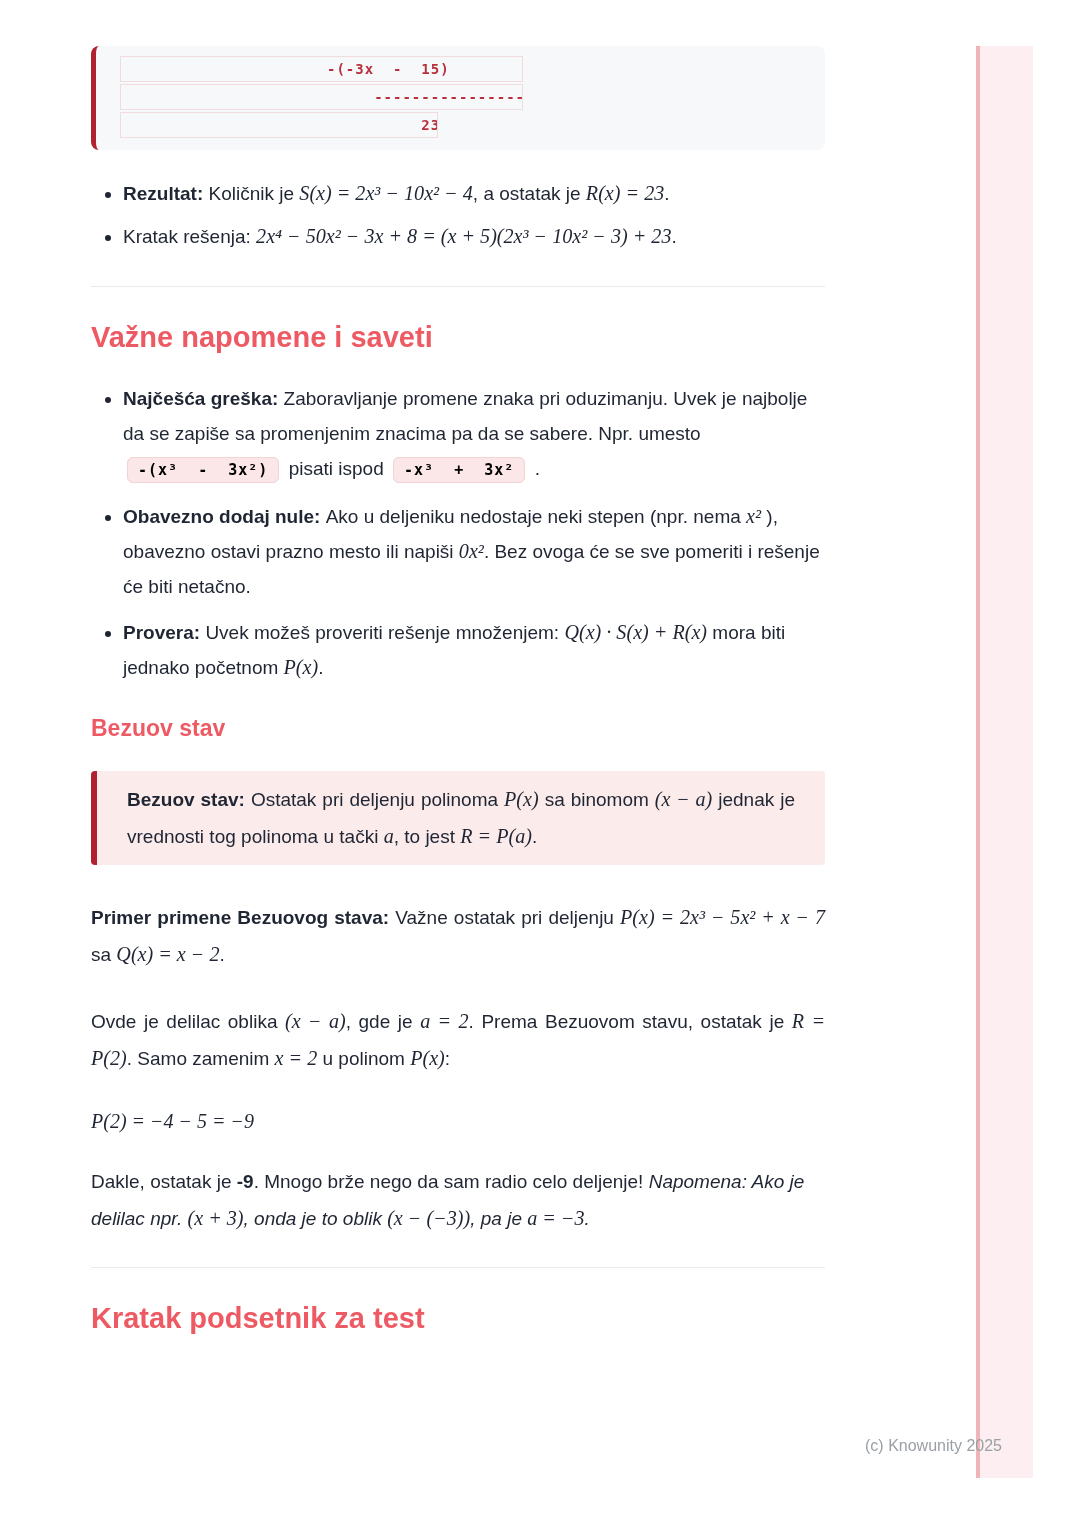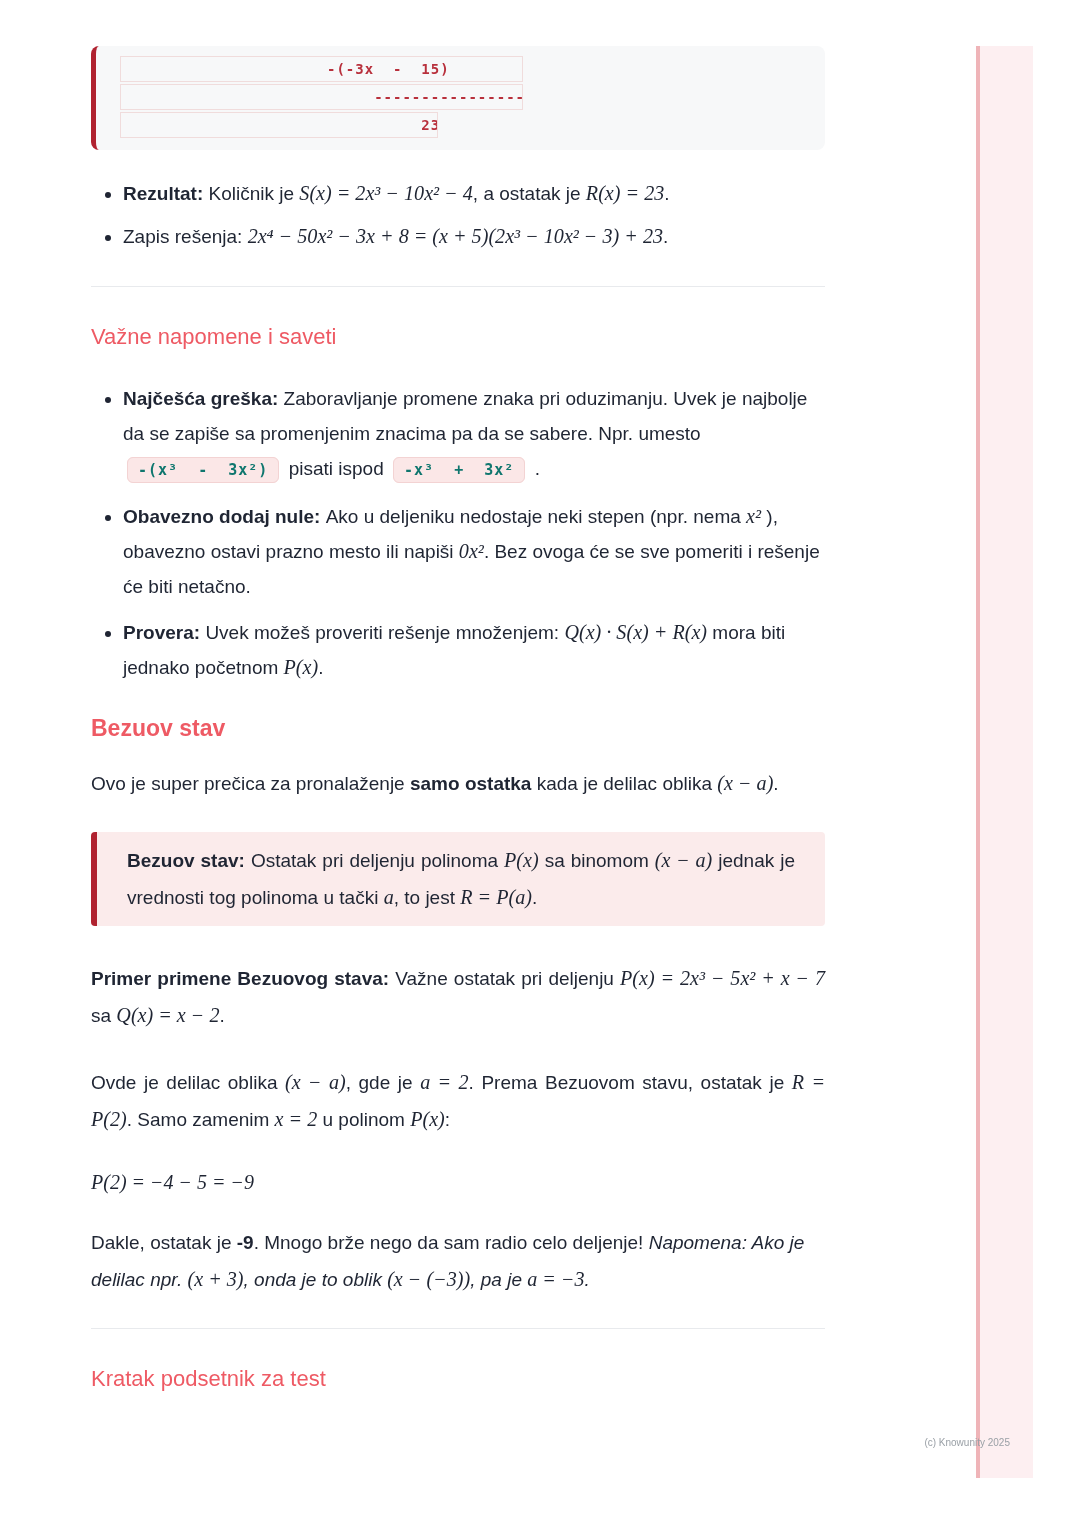--- a/index.html
+++ b/index.html
@@ -24,21 +24,21 @@
   .code-line.w-narrow{width:300px;}
 
   
   ul.doc-list{margin:28px 0 0 0;padding:0 0 0 32px;}
   ul.doc-list li{margin:0 0 12px 0;font-size:19px;line-height:30px;}
   ul.doc-list.notes li{line-height:35px;margin-bottom:11px;}
 
   hr.divider{border:none;border-top:1px solid #e8eaed;margin:34px 0 0 0;}
 
   h1.sect{
-    color:#ee5a64;font-size:22px;line-height:32px;font-weight:normal;
+    color:#ee5a64;font-size:29px;line-height:32px;font-weight:bold;
     margin:34px 0 0 0;
   }
   h2.sect{
     color:#ee5a64;font-size:23px;line-height:26px;font-weight:bold;
     margin:30px 0 0 0;
   }
 
   p.para{font-size:19px;line-height:37px;margin:24px 0 0 0;}
   p.justify{text-align:justify;}
 
@@ -56,66 +56,65 @@
     line-height:36px;
   }
 
   
   .seg{white-space:pre-wrap;}
   .seg-bold{font-weight:bold;}
   .seg-italic{font-style:italic;}
   .seg-math{font-family:"Liberation Serif",serif;font-style:italic;font-size:1.06em;}
   .seg-code{
     font-family:"DejaVu Sans Mono",monospace;font-weight:bold;font-size:15px;
-    color:#0f766e;background:#fbe7e7;border:1px solid #f3d3d3;border-radius:6px;
+    color:#000000;background:#fbe7e7;border:1px solid #f3d3d3;border-radius:6px;
     padding:3px 10px;margin:0 4px;letter-spacing:1px;white-space:pre;
   }
   .para-dakle{margin-top:14px;}
 
   
   .edge-strip{
     position:absolute;top:46px;left:976px;width:53px;height:1432px;
     background:#fdeff1;border-left:4px solid #efb4b8;z-index:0;
   }
   .footer{
-    position:absolute;top:1437px;right:70px;font-size:10px;color:#9aa0a6;
+    position:absolute;top:1437px;right:78px;font-size:16px;color:#9aa0a6;
     z-index:2;
   }
 </style>
 </head>
 <body>
 
 <div class="edge-strip"></div>
 
 <div class="content">
 
   <div class="code-block">
     <div class="code-line w-wide">                     -(-3x  -  15)</div>
     <div class="code-line w-wide">                          ------------------</div>
     <div class="code-line w-narrow">                               23</div>
   </div>
 
   <ul class="doc-list">
     <li><span class="seg seg-bold">Rezultat: </span><span class="seg seg-normal">Količnik je </span><span class="seg seg-math">S(x) = 2x³ − 10x² − 4</span><span class="seg seg-normal">, a ostatak je </span><span class="seg seg-math">R(x) = 23</span><span class="seg seg-normal">.</span></li>
-    <li><span class="seg seg-normal">Zapis rešenja: </span><span class="seg seg-math">2x⁴ − 50x² − 3x + 8 = (x + 5)(2x³ − 10x² − 3) + 23</span><span class="seg seg-normal">.</span></li>
+    <li><span class="seg seg-normal">Kratak rešenja: </span><span class="seg seg-math">2x⁴ − 50x² − 3x + 8 = (x + 5)(2x³ − 10x² − 3) + 23</span><span class="seg seg-normal">.</span></li>
   </ul>
 
   <hr class="divider">
 
   <h1 class="sect">Važne napomene i saveti</h1>
 
   <ul class="doc-list notes">
     <li><span class="seg seg-bold">Najčešća greška: </span><span class="seg seg-normal">Zaboravljanje promene znaka pri oduzimanju. Uvek je najbolje da se zapiše sa promenjenim znacima pa da se sabere. Npr. umesto </span><span class="seg seg-code">-(x³  -  3x²)</span><span class="seg seg-normal"> pisati ispod </span><span class="seg seg-code">-x³  +  3x²</span><span class="seg seg-normal"> .</span></li>
     <li><span class="seg seg-bold">Obavezno dodaj nule: </span><span class="seg seg-normal">Ako u deljeniku nedostaje neki stepen (npr. nema </span><span class="seg seg-math">x²</span><span class="seg seg-normal"> ), obavezno ostavi prazno mesto ili napiši </span><span class="seg seg-math">0x²</span><span class="seg seg-normal">. Bez ovoga će se sve pomeriti i rešenje će biti netačno.</span></li>
     <li><span class="seg seg-bold">Provera: </span><span class="seg seg-normal">Uvek možeš proveriti rešenje množenjem: </span><span class="seg seg-math">Q(x) · S(x) + R(x)</span><span class="seg seg-normal"> mora biti jednako početnom </span><span class="seg seg-math">P(x)</span><span class="seg seg-normal">.</span></li>
   </ul>
 
   <h2 class="sect">Bezuov stav</h2>
 
-  <p class="para"><span class="seg seg-normal">Ovo je super prečica za pronalaženje </span><span class="seg seg-bold">samo ostatka</span><span class="seg seg-normal"> kada je delilac oblika </span><span class="seg seg-math">(x − a)</span><span class="seg seg-normal">.</span></p>
 
   <div class="callout">
     <p><span class="seg seg-bold">Bezuov stav: </span><span class="seg seg-normal">Ostatak pri deljenju polinoma </span><span class="seg seg-math">P(x)</span><span class="seg seg-normal"> sa binomom </span><span class="seg seg-math">(x − a)</span><span class="seg seg-normal"> jednak je vrednosti tog polinoma u tački </span><span class="seg seg-math">a</span><span class="seg seg-normal">, to jest </span><span class="seg seg-math">R = P(a)</span><span class="seg seg-normal">.</span></p>
   </div>
 
   <p class="para justify" style="margin-top:34px;"><span class="seg seg-bold">Primer primene Bezuovog stava: </span><span class="seg seg-normal">Važne ostatak pri deljenju </span><span class="seg seg-math">P(x) = 2x³ − 5x² + x − 7</span><span class="seg seg-normal"> sa </span><span class="seg seg-math">Q(x) = x − 2</span><span class="seg seg-normal">.</span></p>
 
   <p class="para justify" style="margin-top:30px;"><span class="seg seg-normal">Ovde je delilac oblika </span><span class="seg seg-math">(x − a)</span><span class="seg seg-normal">, gde je </span><span class="seg seg-math">a = 2</span><span class="seg seg-normal">. Prema Bezuovom stavu, ostatak je </span><span class="seg seg-math">R = P(2)</span><span class="seg seg-normal">. Samo zamenim </span><span class="seg seg-math">x = 2</span><span class="seg seg-normal"> u polinom </span><span class="seg seg-math">P(x)</span><span class="seg seg-normal">:</span></p>
 
   <div class="math-block">

